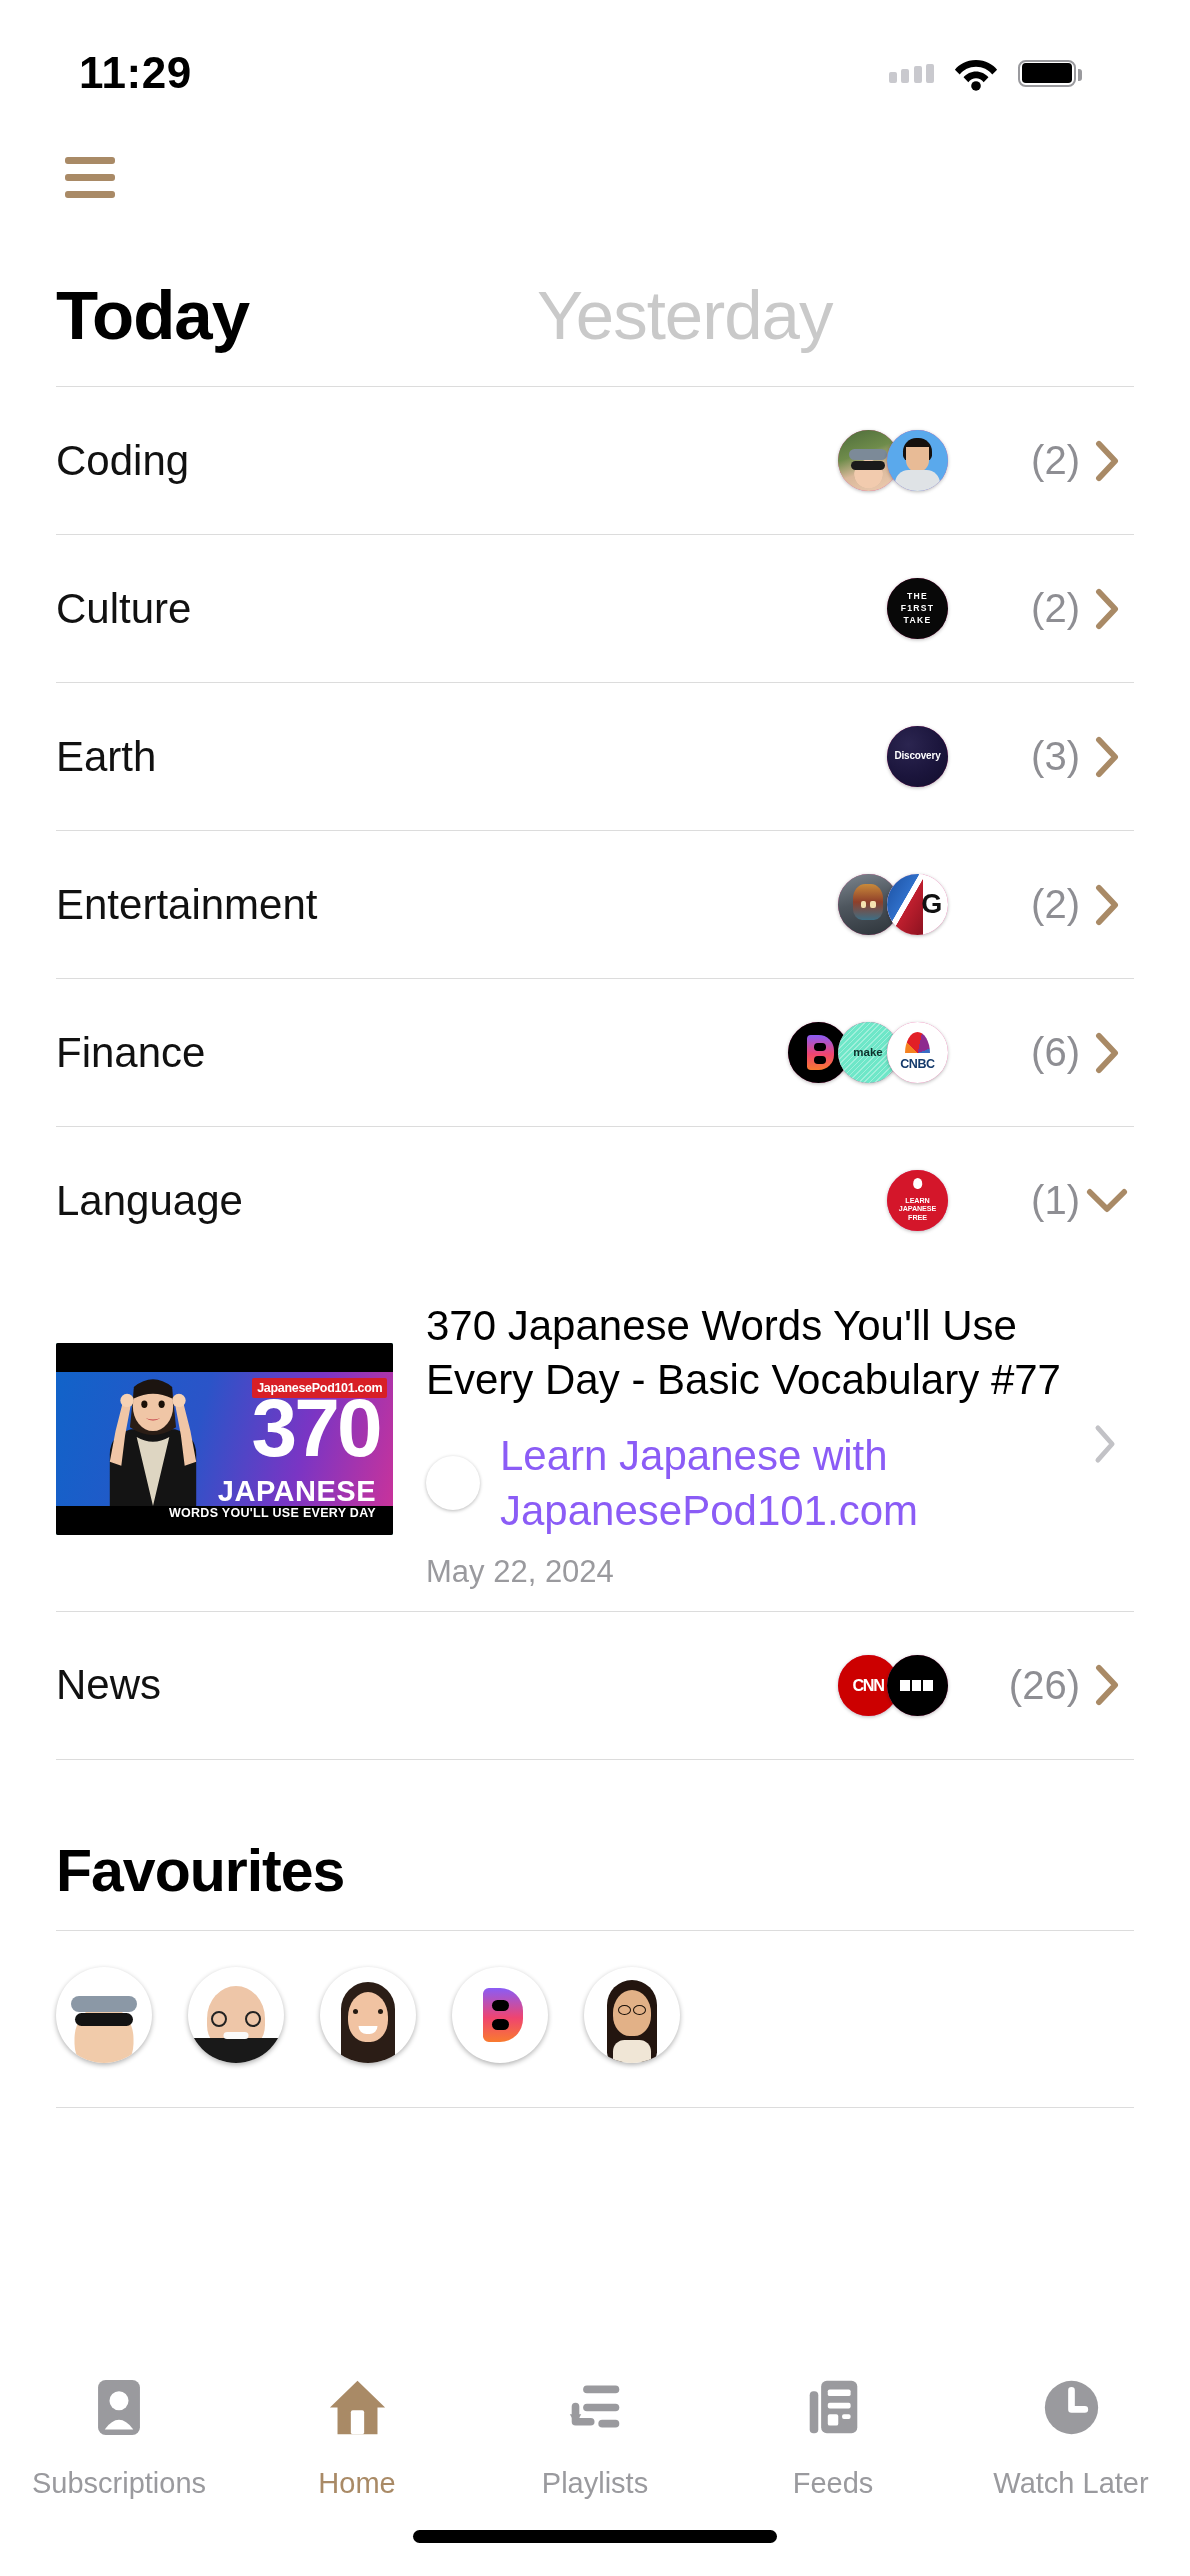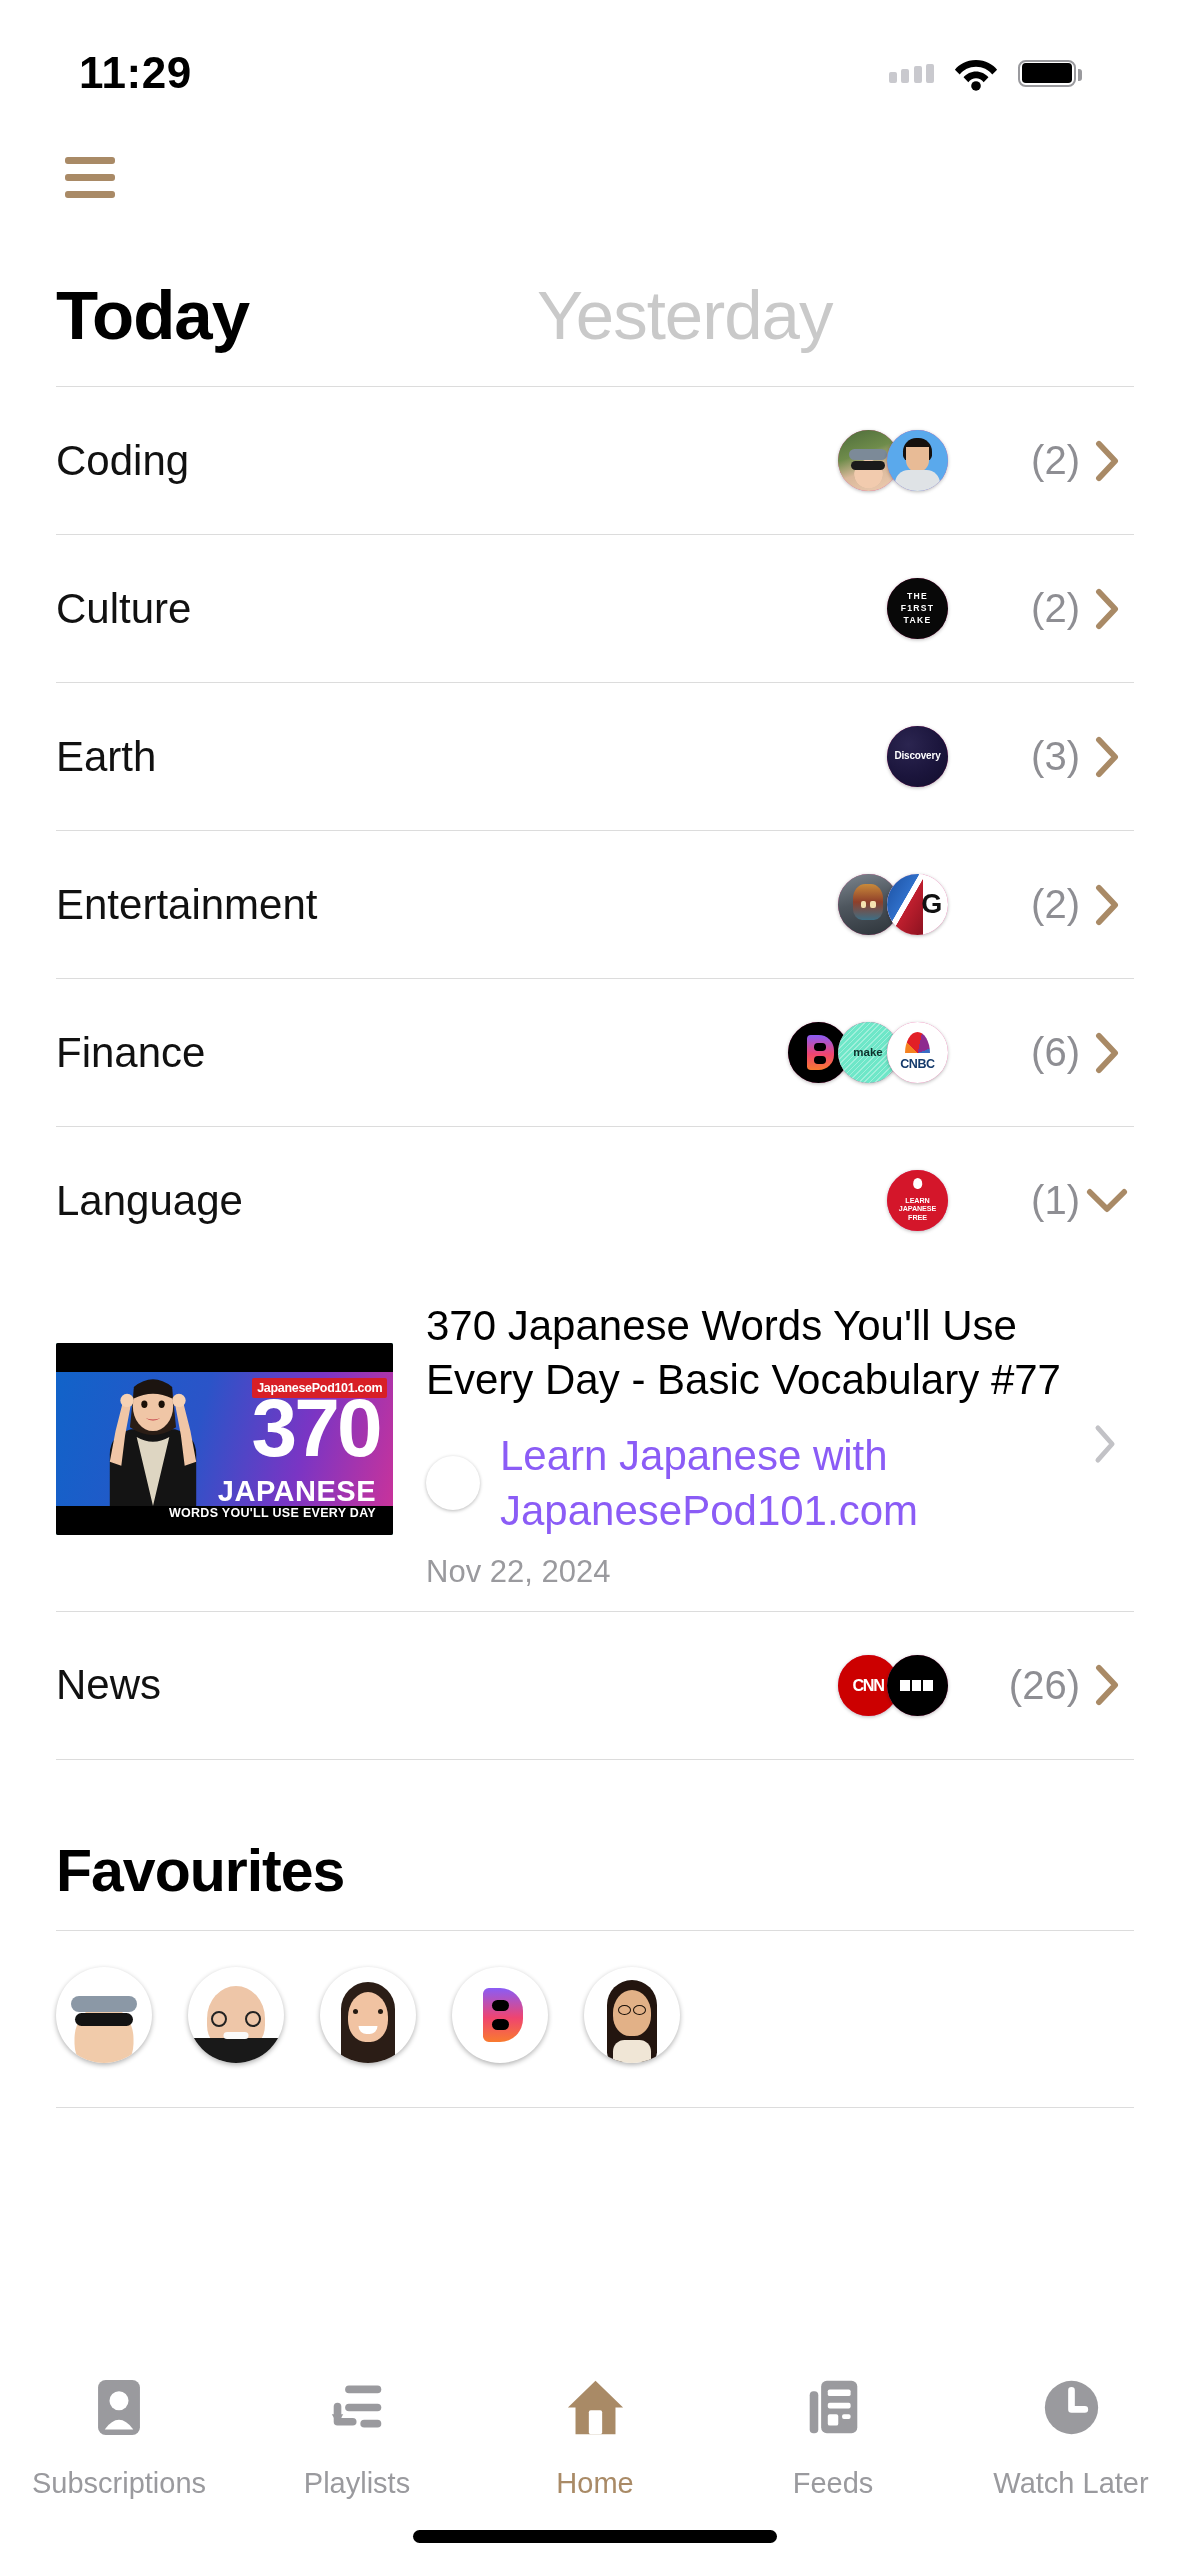--- a/index.html
+++ b/index.html
@@ -322,21 +322,21 @@
             <div class="fill" style="background:#d4162a"></div>
             <div style="position:absolute;left:50%;transform:translateX(-50%);top:6.7px;width:8.6px;height:10.5px;background:#fff;border-radius:50% 50% 45% 45%;"></div>
             <div class="txt-center" style="font-size:6.2px;gap:1px;justify-content:flex-end;padding-bottom:8.6px;">
               <span>LEARN</span>
                 <span>JAPANESE</span>
                 <span>FREE</span>
             </div>
           </div>
           <div class="video-chan-name">Learn Japanese with JapanesePod101.com</div>
         </div>
-        <div class="video-date">Nov 22, 2024</div>
+        <div class="video-date">May 22, 2024</div>
       </div>
       <div class="video-chev">
         <svg width="23" height="40" viewBox="0 0 24 42">
             <path d="M4 4 L19 21 L4 38" stroke="#c2c2c6" stroke-width="5" fill="none" stroke-linecap="round" stroke-linejoin="round"></path>
           </svg>
       </div>
     </div>
 
     <div class="cat-row">
       <div class="cat-name">News</div>
@@ -414,41 +414,41 @@
       <div class="ico">
         <svg width="54" height="59" viewBox="0 0 56 62">
           <rect x="6" y="2" width="44" height="58" rx="8" fill="#9a9a9e"></rect>
           <circle cx="28" cy="24" r="10" fill="#fff"></circle>
           <path d="M13 54 Q28 34 43 54 Z" fill="#fff"></path>
         </svg>
       </div>
       <div class="lbl">Subscriptions</div>
     </div>
 
+    <div class="tab active">
+      <div class="ico">
+        <svg width="61" height="59" viewBox="0 0 64 62">
+          <path d="M32 3 L61 31 L53 31 L53 59 L11 59 L11 31 L3 31 Z" fill="#a98a66"></path>
+          <rect x="25" y="34" width="14" height="25" rx="2" fill="#fff"></rect>
+        </svg>
+      </div>
+      <div class="lbl">Home</div>
+    </div>
+
     <div class="tab">
       <div class="ico">
         <svg width="59" height="59" viewBox="0 0 62 62">
           <rect x="18" y="8" width="38" height="8" rx="4" fill="#9a9a9e"></rect>
           <rect x="18" y="27" width="38" height="8" rx="4" fill="#9a9a9e"></rect>
           <rect x="34" y="44" width="22" height="8" rx="4" fill="#9a9a9e"></rect>
           <path d="M10 30 L10 46 L26 46" stroke="#9a9a9e" stroke-width="8" fill="none" stroke-linecap="round" stroke-linejoin="round"></path>
           <path d="M16 38 L10 48 L4 38 Z" fill="#9a9a9e"></path>
         </svg>
       </div>
       <div class="lbl">Playlists</div>
-    </div>
-
-    <div class="tab active">
-      <div class="ico">
-        <svg width="61" height="59" viewBox="0 0 64 62">
-          <path d="M32 3 L61 31 L53 31 L53 59 L11 59 L11 31 L3 31 Z" fill="#a98a66"></path>
-          <rect x="25" y="34" width="14" height="25" rx="2" fill="#fff"></rect>
-        </svg>
-      </div>
-      <div class="lbl">Home</div>
     </div>
 
     <div class="tab">
       <div class="ico">
         <svg width="59" height="59" viewBox="0 0 62 62">
           <rect x="6" y="14" width="9" height="44" rx="4" fill="#9a9a9e"></rect>
           <rect x="18" y="3" width="38" height="55" rx="6" fill="#9a9a9e"></rect>
           <rect x="25" y="12" width="24" height="7" rx="2" fill="#fff"></rect>
           <rect x="25" y="26" width="24" height="6" rx="2" fill="#fff"></rect>
           <rect x="25" y="38" width="11" height="12" rx="2" fill="#fff"></rect>

